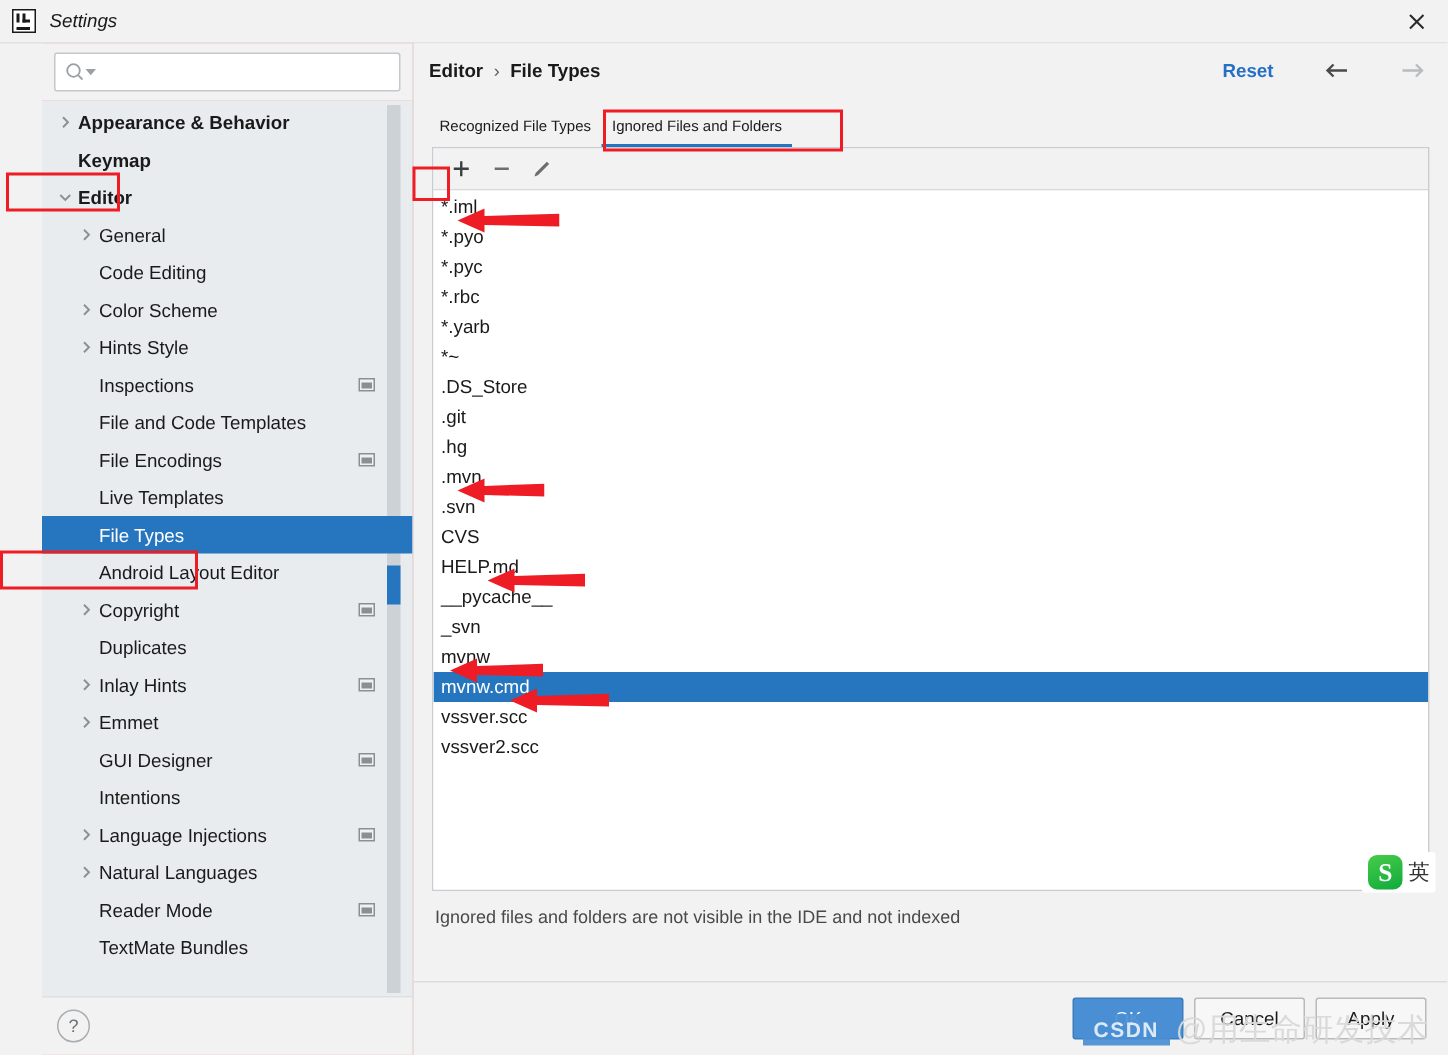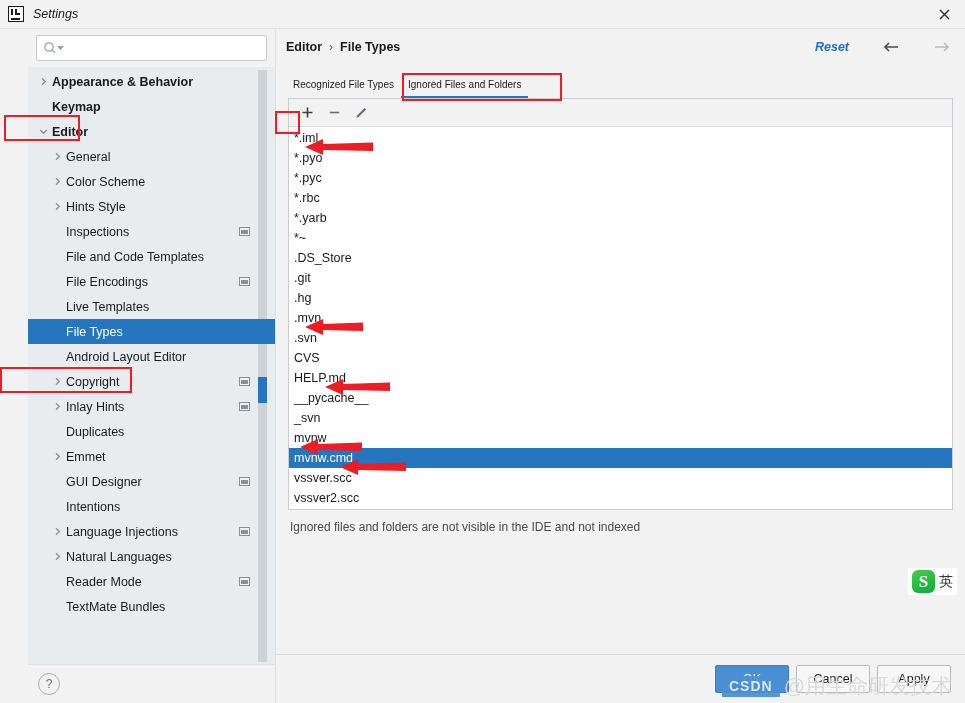--- a/index.html
+++ b/index.html
@@ -193,21 +193,21 @@
     position: relative;
   }
   .crumb {
     font-size: 12.5px; font-weight: bold; color: #1a1a1a;
   }
   .crumb-sep {
     margin: 0 7px; color: #5a5a5a; font-size: 12px; font-weight: normal;
   }
   .crumbs-right {
     margin-left: auto;
-    display: flex; align-items: center; gap: 33px; font-style: italic;
+    display: flex; align-items: center; gap: 33px;
   }
   .reset-link {
     color: #2470c4; font-size: 12.5px; font-weight: bold; cursor: default;
   }
   .navarrow { display:flex; align-items:center; }
 
   .tabs {
     height: 33px; min-height: 33px;
     display: flex; align-items: flex-end;
     padding: 0 10px;
@@ -225,21 +225,21 @@
     position: absolute; left: 0; right: 0; bottom: 0;
     height: 2px; background: #2675bf;
   }
 
   .panel {
     margin: 0 12px 0 12px;
     border: 1px solid #c9cdd1;
     background: #ffffff;
     display: flex; flex-direction: column;
     flex: 0 0 auto;
-    height: 412px;
+    height: 496px;
     box-sizing: border-box;
   }
   .panel-toolbar {
     height: 27px; min-height: 27px;
     background: #f2f2f2;
     border-bottom: 1px solid #d6dadd;
     display: flex; align-items: center;
     padding-left: 6px;
     gap: 3px;
   }
@@ -423,20 +423,28 @@
           </div>
           <div class="tree-row lvl1">
             <span class="chev">
               <svg width="9" height="9" viewBox="0 0 9 9">
                 <path d="M3 1.2 L6.3 4.5 L3 7.8" stroke="#8b9095" stroke-width="1.3" fill="none"></path>
               </svg>
             </span>
             <span class="lbl">General</span>
           </div>
           <div class="tree-row lvl1">
+            <span class="chev empty">
+              <svg width="9" height="9" viewBox="0 0 9 9">
+                <path d="M3 1.2 L6.3 4.5 L3 7.8" stroke="#8b9095" stroke-width="1.3" fill="none"></path>
+              </svg>
+            </span>
+            <span class="lbl">Code Editing</span>
+          </div>
+          <div class="tree-row lvl1">
             <span class="chev">
               <svg width="9" height="9" viewBox="0 0 9 9">
                 <path d="M3 1.2 L6.3 4.5 L3 7.8" stroke="#8b9095" stroke-width="1.3" fill="none"></path>
               </svg>
             </span>
             <span class="lbl">Color Scheme</span>
           </div>
           <div class="tree-row lvl1">
             <span class="chev">
               <svg width="9" height="9" viewBox="0 0 9 9">
@@ -498,35 +506,35 @@
           <div class="tree-row lvl1">
             <span class="chev">
               <svg width="9" height="9" viewBox="0 0 9 9">
                 <path d="M3 1.2 L6.3 4.5 L3 7.8" stroke="#8b9095" stroke-width="1.3" fill="none"></path>
               </svg>
             </span>
             <span class="lbl">Copyright</span>
             <span class="badge"></span>
           </div>
           <div class="tree-row lvl1">
+            <span class="chev empty">
+              <svg width="9" height="9" viewBox="0 0 9 9">
+                <path d="M3 1.2 L6.3 4.5 L3 7.8" stroke="#8b9095" stroke-width="1.3" fill="none"></path>
+              </svg>
+            </span>
+            <span class="lbl">Duplicates</span>
+          </div>
+          <div class="tree-row lvl1">
             <span class="chev">
               <svg width="9" height="9" viewBox="0 0 9 9">
                 <path d="M3 1.2 L6.3 4.5 L3 7.8" stroke="#8b9095" stroke-width="1.3" fill="none"></path>
               </svg>
             </span>
             <span class="lbl">Inlay Hints</span>
             <span class="badge"></span>
-          </div>
-          <div class="tree-row lvl1">
-            <span class="chev empty">
-              <svg width="9" height="9" viewBox="0 0 9 9">
-                <path d="M3 1.2 L6.3 4.5 L3 7.8" stroke="#8b9095" stroke-width="1.3" fill="none"></path>
-              </svg>
-            </span>
-            <span class="lbl">Duplicates</span>
           </div>
           <div class="tree-row lvl1">
             <span class="chev">
               <svg width="9" height="9" viewBox="0 0 9 9">
                 <path d="M3 1.2 L6.3 4.5 L3 7.8" stroke="#8b9095" stroke-width="1.3" fill="none"></path>
               </svg>
             </span>
             <span class="lbl">Emmet</span>
           </div>
           <div class="tree-row lvl1">

